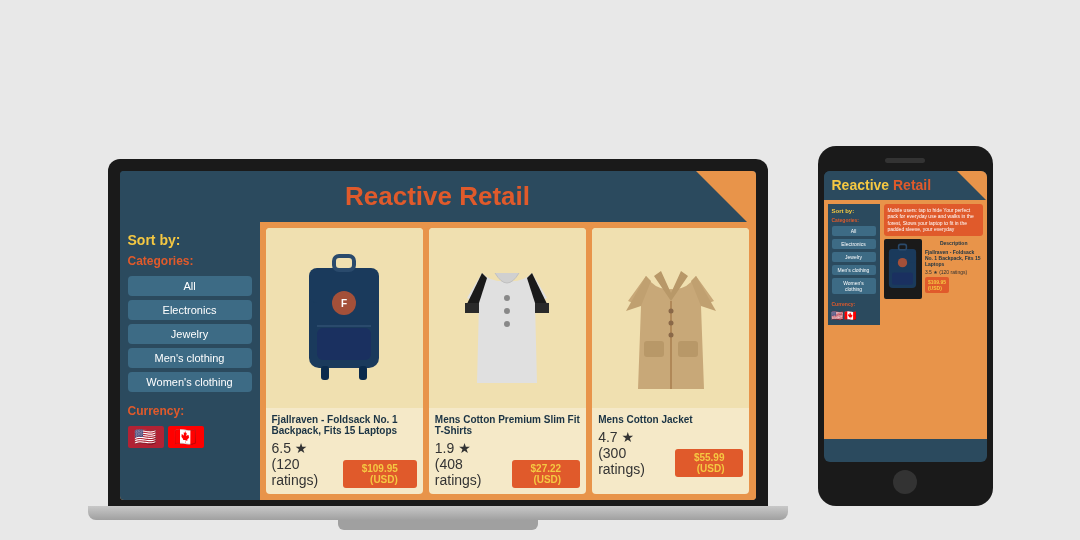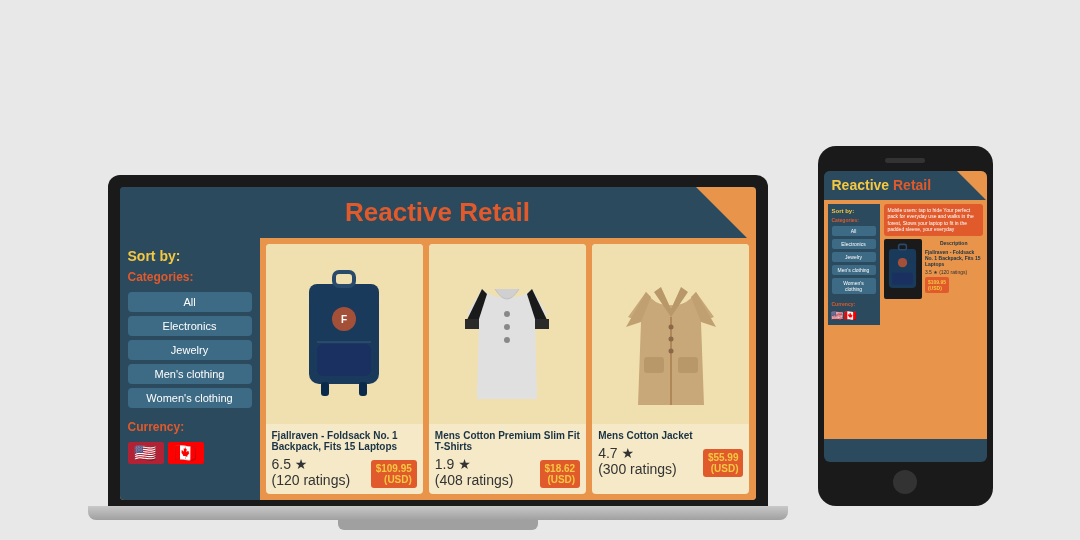--- a/index.html
+++ b/index.html
@@ -246,21 +246,21 @@
     }
     .product-rating {
       font-size: 14px;
       color: #333;
     }
     .product-price {
       background: #e05a2b;
       color: #f5c842;
       font-size: 10px;
       font-weight: bold;
-      padding: 3px 5px;
+      padding: 3px 19px;
       border-radius: 3px;
       text-align: right;
     }
 
     
     .backpack-img {
       width: 90px;
       height: 140px;
     }
     .shirt-img {
@@ -503,21 +503,21 @@
               <div class="product-info">
                 <div class="product-name">Mens Cotton Premium Slim Fit T-Shirts</div>
                 <div class="product-meta">
                   <div>
                     <div class="product-rating">
                       <span>1.9 ★</span><br>
                       <span>(408 ratings)</span>
                     </div>
                   </div>
                   <div class="product-price">
-                    <span>$18.62</span><br>
+                    <span>$27.22</span><br>
                     <span>(USD)</span>
                   </div>
                 </div>
               </div>
             </div>
 
             <div class="product-card">
               <div class="product-image-area">
                 <svg class="jacket-img" viewBox="0 0 110 155">
 

